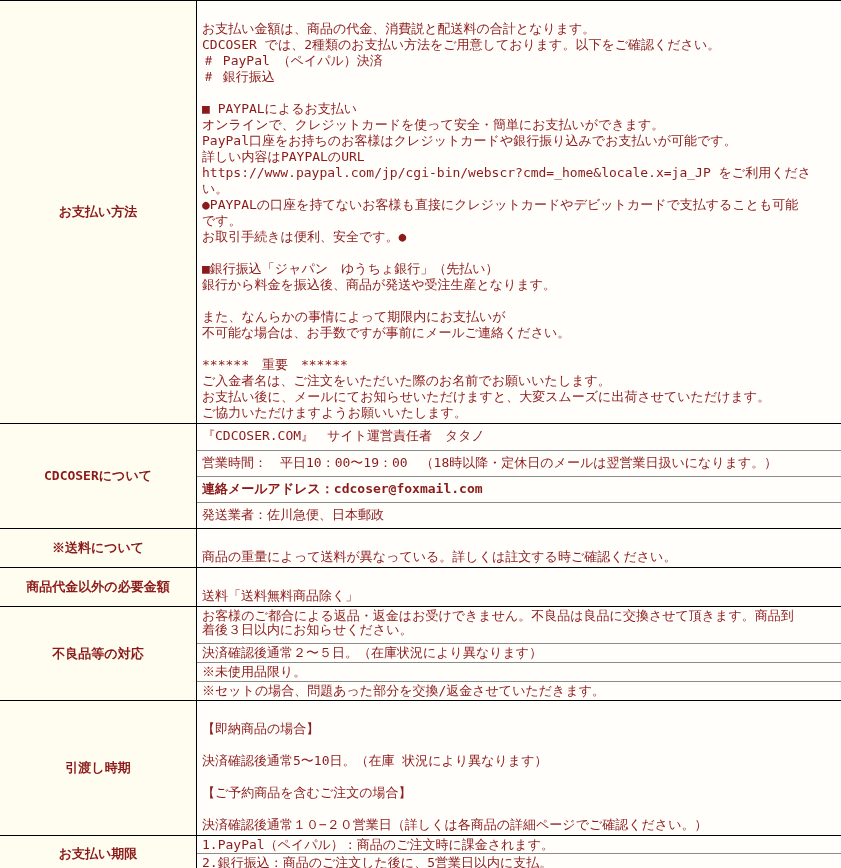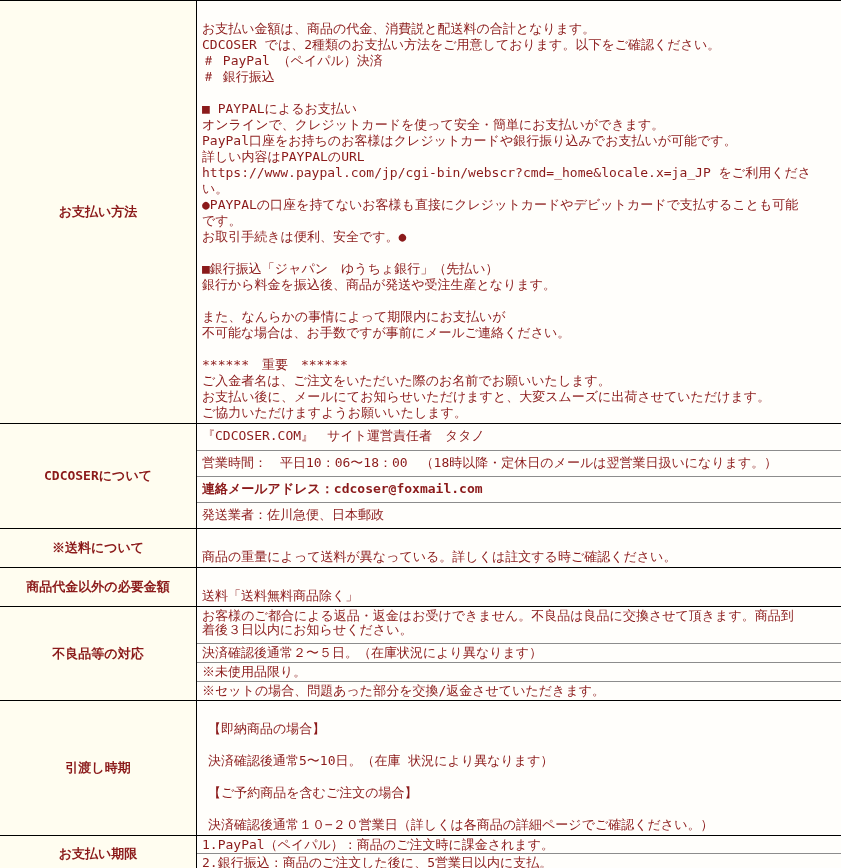--- a/index.html
+++ b/index.html
@@ -40,21 +40,21 @@
   }
   .content .cell:first-child{border-top:none;}
   .bold{font-weight:bold;}
 
   .r-payment .cell{min-height:388px;}
   .r-about .cell{min-height:26px;padding:4px 5px 2px;}
   .r-extra .cell{min-height:22px;}
   .r-shipfee .cell{min-height:24px;}
   .r-defect .cell{line-height:14px;padding:2px 5px;}
   .r-defect .cell.first{min-height:36px;}
-  .r-delivery .cell{min-height:122px;margin-left:6px;}
+  .r-delivery .cell{min-height:122px;}
   .r-paydeadline .cell{line-height:14px;padding:2px 5px 1px;}
   .r-retdeadline .cell{min-height:22px;}
   .r-retship .cell{min-height:25px;}
 </style>
 </head>
 <body>
 
 <div class="shop-table">
 
   <div class="row r-payment">
@@ -84,21 +84,21 @@
 ご入金者名は、ご注文をいただいた際のお名前でお願いいたします。
 お支払い後に、メールにてお知らせいただけますと、大変スムーズに出荷させていただけます。
 ご協力いただけますようお願いいたします。</div>
     </div>
   </div>
 
   <div class="row r-about">
     <div class="label">CDCOSERについて</div>
     <div class="content">
       <div class="cell">『CDCOSER.COM』　サイト運営責任者　タタノ</div>
-      <div class="cell">営業時間：　平日10：06〜18：00　（18時以降・定休日のメールは翌営業日扱いになります。）</div>
+      <div class="cell">営業時間：　平日10：00〜19：00　（18時以降・定休日のメールは翌営業日扱いになります。）</div>
       <div class="cell bold">連絡メールアドレス：cdcoser@foxmail.com</div>
       <div class="cell">発送業者：佐川急便、日本郵政</div>
     </div>
   </div>
 
   <div class="row r-shipfee">
     <div class="label">※送料について</div>
     <div class="content">
       <div class="cell">商品の重量によって送料が異なっている。詳しくは註文する時ご確認ください。</div>
     </div>

